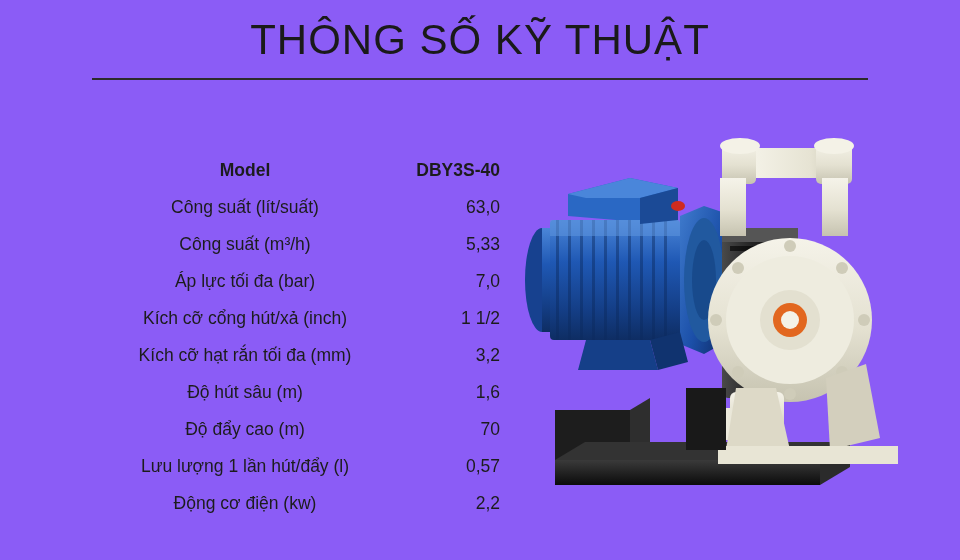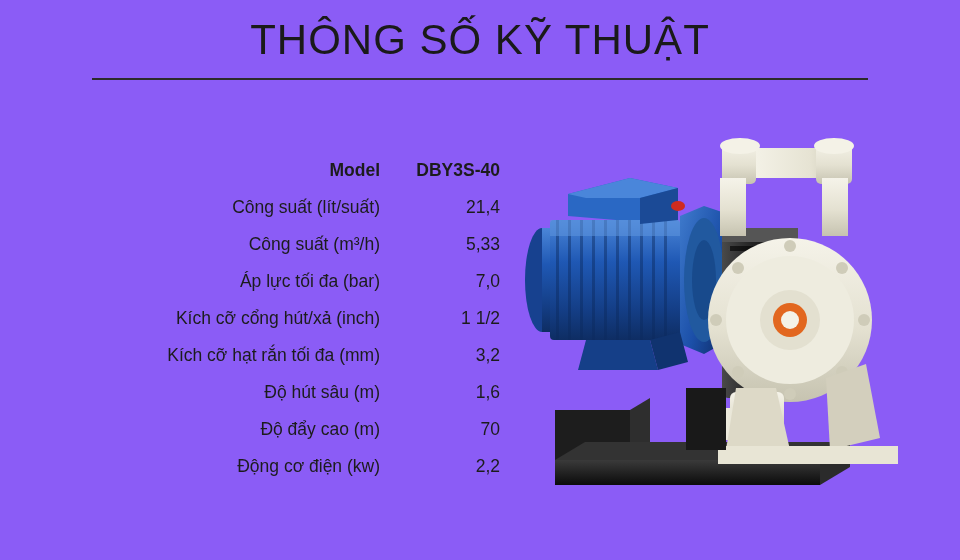--- a/index.html
+++ b/index.html
@@ -50,21 +50,21 @@
   .spec-table td {
     font-size: 17.5px;
     color: #1c1c1c;
     padding: 0;
     height: 37px;
     vertical-align: middle;
     white-space: nowrap;
   }
   .spec-table td.label {
     width: 270px;
-    text-align: right;
+    text-align: center;
   }
   .spec-table td.value {
     width: 120px;
     text-align: right;
   }
   .spec-table tr.header td {
     font-weight: bold;
   }
   
   .pump {
@@ -85,21 +85,21 @@
   <div class="title-rule"></div>
 
   <table class="spec-table">
     <tbody>
       <tr class="header">
         <td class="label">Model</td>
         <td class="value">DBY3S-40</td>
       </tr>
       <tr>
         <td class="label">Công suất (lít/suất)</td>
-        <td class="value">21,4</td>
+        <td class="value">63,0</td>
       </tr>
       <tr>
         <td class="label">Công suất (m³/h)</td>
         <td class="value">5,33</td>
       </tr>
       <tr>
         <td class="label">Áp lực tối đa (bar)</td>
         <td class="value">7,0</td>
       </tr>
       <tr>
@@ -110,20 +110,24 @@
         <td class="label">Kích cỡ hạt rắn tối đa (mm)</td>
         <td class="value">3,2</td>
       </tr>
       <tr>
         <td class="label">Độ hút sâu (m)</td>
         <td class="value">1,6</td>
       </tr>
       <tr>
         <td class="label">Độ đẩy cao (m)</td>
         <td class="value">70</td>
+      </tr>
+      <tr>
+        <td class="label">Lưu lượng 1 lần hút/đẩy (l)</td>
+        <td class="value">0,57</td>
       </tr>
       <tr>
         <td class="label">Động cơ điện (kw)</td>
         <td class="value">2,2</td>
       </tr>
     </tbody>
   </table>
 
   <div class="pump">
     <svg width="470" height="400" viewBox="0 0 470 400" xmlns="http://www.w3.org/2000/svg">

